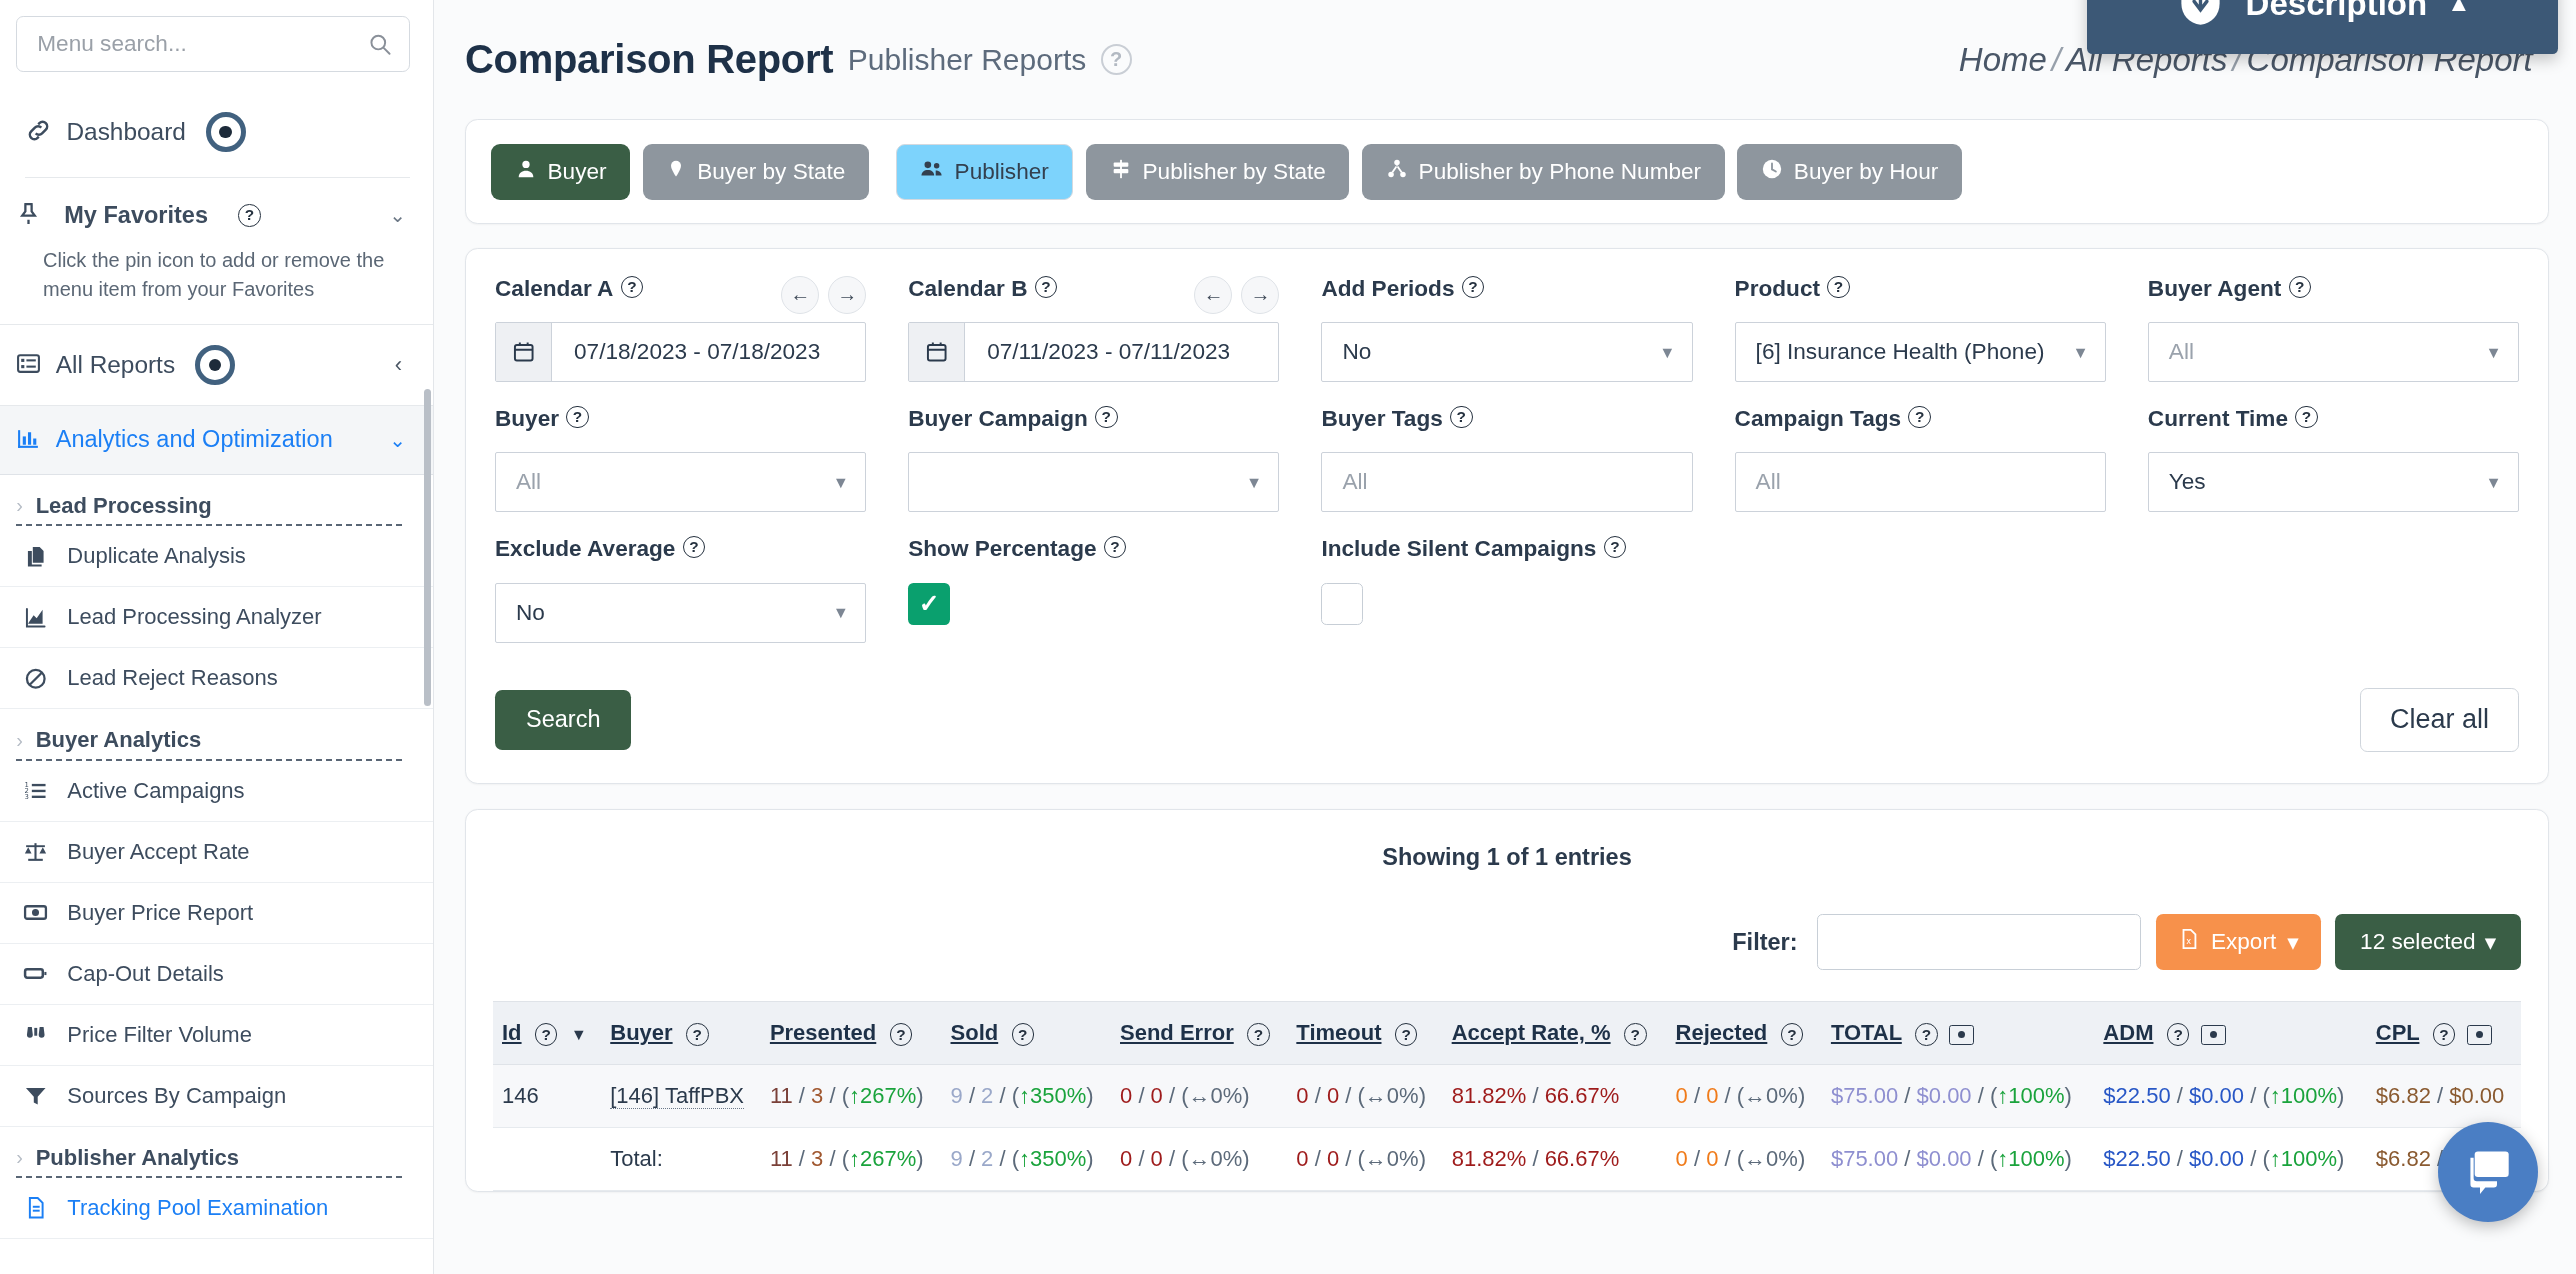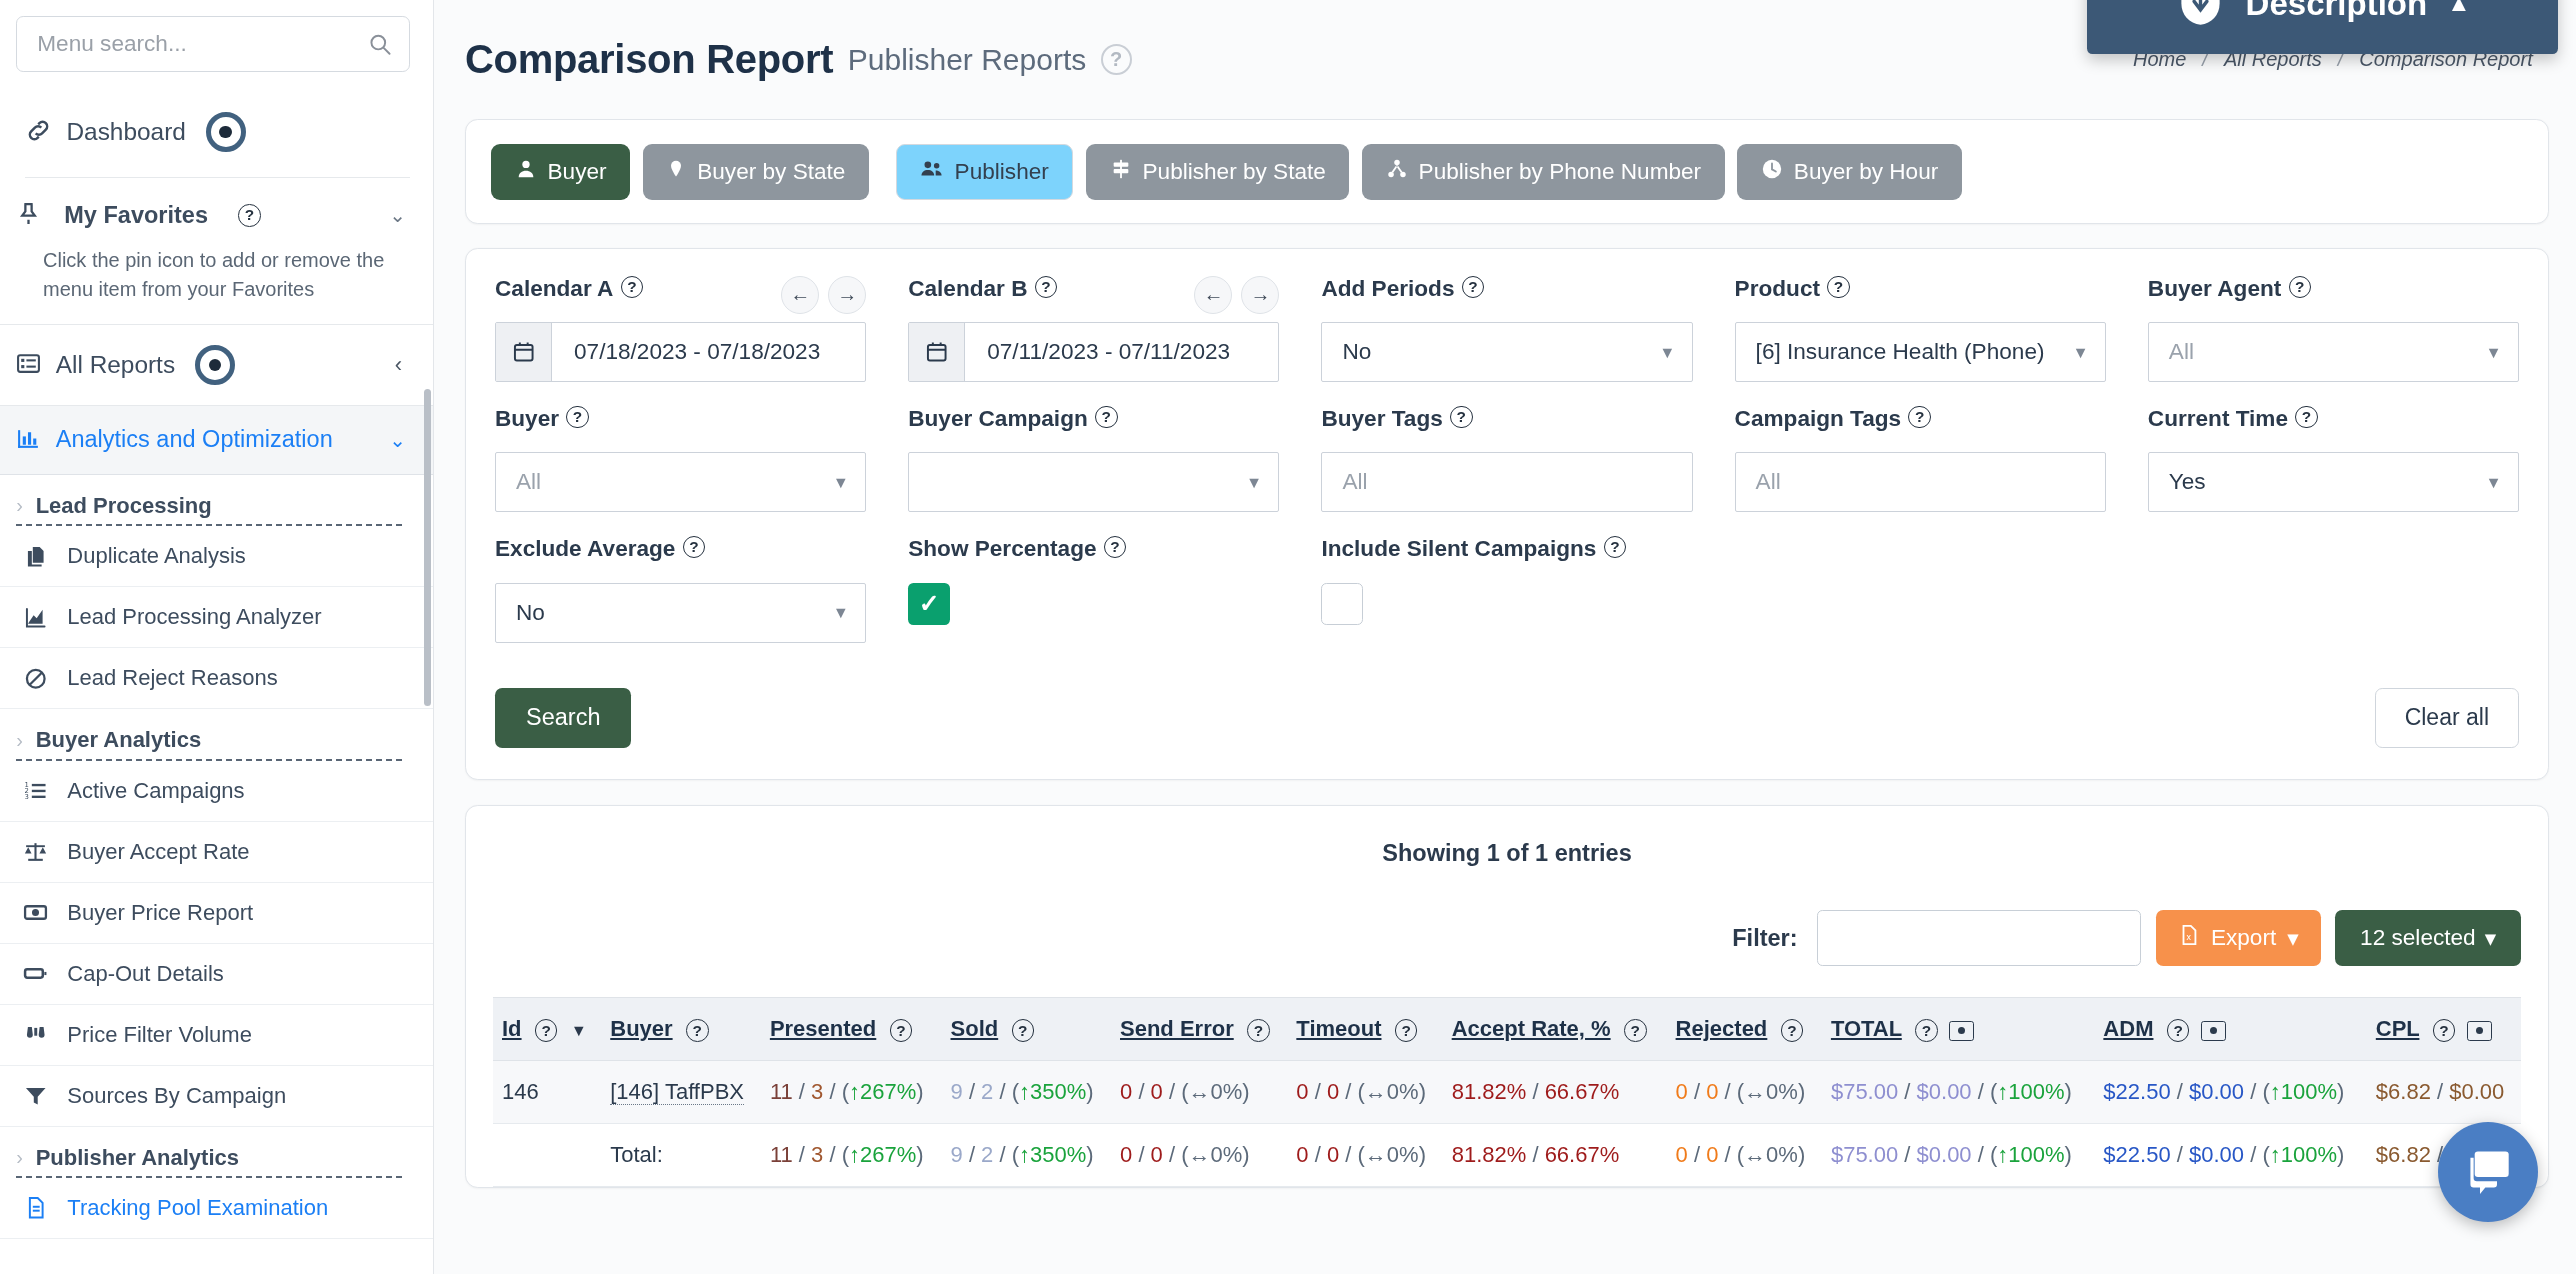--- a/index.html
+++ b/index.html
@@ -129,22 +129,22 @@
     flex: 0 0 31px;
   }
   .q-sm {
     display: inline-flex; align-items:center; justify-content:center;
     width: 22.6px; height: 22.6px; border-radius:50%;
     border: 1.8px solid #25313f; color: #25313f;
     font-size: 15.4px; font-weight: bold; margin-left: 7.2px; vertical-align: middle;
     flex: 0 0 22.6px;
   }
   .breadcrumb {
-    margin-left: auto; font-size: 20px; color: #4a5768;
-    font-style: italic; display: flex; gap: 16px; 
+    margin-left: auto; font-size: 33px; color: #4a5768;
+    font-style: italic; display: flex; gap: 5px; 
     padding-right: 16.3px;
   }
   .breadcrumb .sep { color: #97a0ab; }
 
   .desc-panel {
     position: absolute; top: -47px; right: 18px;
     width: 471px; height: 101px;
     background: #3c5876; border-radius: 5.4px;
     display:flex; align-items:center; justify-content:center; gap: 20px;
     color:#fff; z-index: 30;
@@ -210,21 +210,21 @@
   .actions-row {
     display:flex; align-items:center;
     padding: 22px 0 31px 0; margin-top: 16.3px;
   }
   .btn-search {
     background:#3a5e45; color:#fff; font-size: 23.5px;
     border:none; border-radius: 7.2px; padding: 16.3px 31px;
     font-family: "Liberation Sans", sans-serif;
   }
   .btn-clear {
-    margin-left:auto; background:#fff; color:#2b3a4c; font-size: 23px;
+    margin-left:auto; background:#fff; color:#2b3a4c; font-size: 27px;
     border: 0.9px solid #cfd5dc; border-radius: 7.2px; padding: 15.4px 29px;
     font-family: "Liberation Sans", sans-serif;
   }
 
   .results-card { margin-top: 25px; padding: 31px 27px 0 27px; }
   .showing {
     text-align:center; font-size: 23.5px; font-weight: bold; color:#2b3a4c;
     padding: 3.6px 0 43px 0;
   }
   .toolbar { display:flex; align-items:center; justify-content:flex-end; gap: 14.5px; padding-bottom: 31px;}

